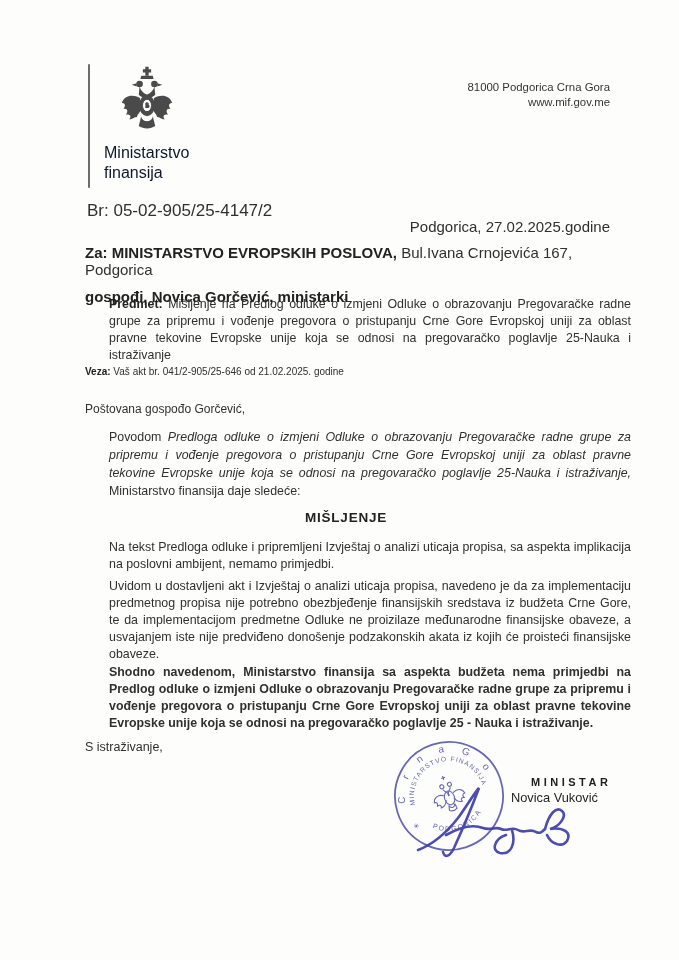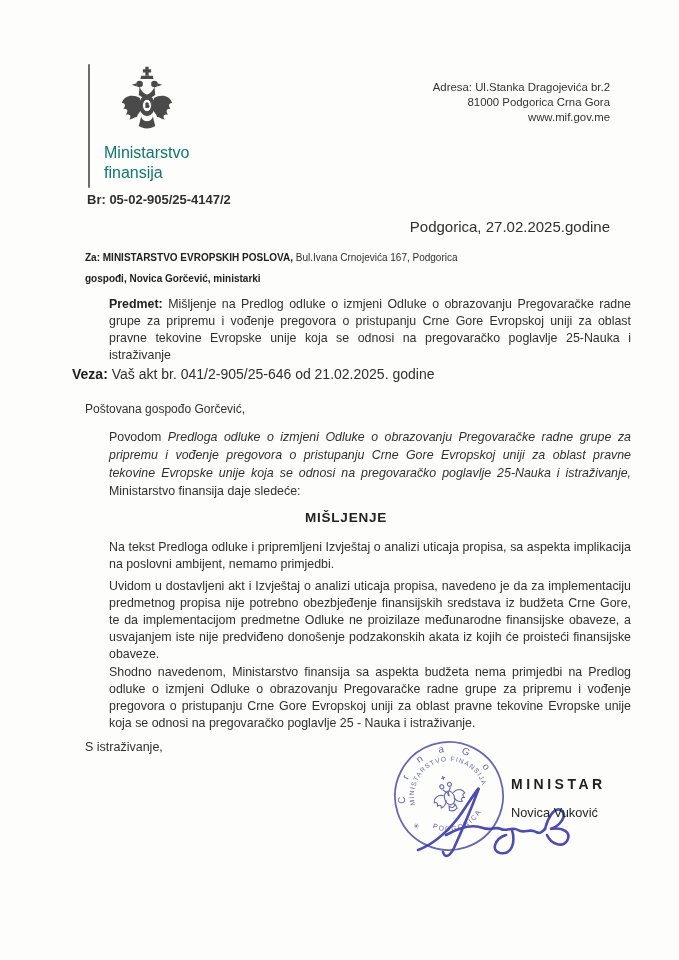--- a/index.html
+++ b/index.html
@@ -10,46 +10,46 @@
     color:#303030;border-bottom:2px solid #efeeec;
   }
   .abs{position:absolute;}
   .b{font-weight:bold;color:#222;}
   .just{text-align:justify;margin-left:24px;}
   .par{font-size:12.4px;line-height:17px;width:522px;left:85px;}
   
   .scan-fold{left:88px;top:64px;width:2px;height:124px;background:#474747;opacity:.8;border-radius:1px;}
   .logo-block{left:104px;top:66px;width:110px;}
   .coa{display:block;margin-left:10px;}
-  .ministry-name{font-size:16px;line-height:20px;color:#0f766e;margin-top:3px;}
+  .ministry-name{font-size:16px;line-height:20px;color:#0f172a;margin-top:3px;}
   .address{right:69px;top:80px;text-align:right;font-size:11.4px;line-height:15px;color:#333;}
   
-  .ref-number{left:87px;top:192px;font-size:13px;font-weight:bold;}
+  .ref-number{left:87px;top:201px;font-size:17px;}
   .ref-date{right:69px;top:218px;font-size:15px;}
   
-  .recipient{left:85px;top:252px;width:540px;font-size:10px;}
+  .recipient{left:85px;top:244px;width:540px;font-size:15px;}
   .recipient .line2{margin-top:10px;}
   
   .subject{top:296px;}
-  .veza{left:72px;top:366px;font-size:14px;}
+  .veza{left:85px;top:366px;font-size:10px;}
   .salutation{left:85px;top:402px;font-size:12px;}
   .intro{top:428px;line-height:18px;}
   .intro .it{font-style:italic;}
   .heading{left:85px;top:510px;width:522px;text-align:center;font-size:13.5px;font-weight:bold;letter-spacing:.8px;color:#222;}
   .p1{top:539px;}
   .p2{top:578px;}
-  .p3{top:664px;}
+  .p3{top:664px;font-weight:bold;}
   .closing{left:85px;top:740px;font-size:12.5px;}
   
   .stamp-wrap{left:392px;top:739px;width:114px;height:114px;opacity:.88;}
   .stamp-wrap svg{display:block;}
   .sig-wrap{left:414px;top:782px;width:192px;height:82px;pointer-events:none;}
   .minister-block{left:511px;top:776px;}
-  .minister-title{font-size:14px;font-weight:bold;letter-spacing:3.5px;color:#1e1e1e;}
-  .minister-name{font-size:12.8px;margin-top:13px;color:#252525;}
+  .minister-title{font-size:11px;font-weight:bold;letter-spacing:3.5px;color:#1e1e1e;margin-left:20px;}
+  .minister-name{font-size:12.8px;margin-top:2px;color:#252525;}
   .stamp-text{fill:#5353a7;font-family:"Liberation Sans",sans-serif;}
 </style>
 </head>
 <body>
 
 <div class="letter">
 
   <div class="abs scan-fold"></div>
 
   <div class="abs logo-block">
@@ -72,21 +72,20 @@
       <ellipse cx="40" cy="47" rx="5.5" ry="7.5" fill="#fdfdfc" stroke="#4a4a4a" stroke-width="1.2"></ellipse>
       <path d="M38 44c2-2 5 0 4 2 2 1 1 4-1 4h-3z" fill="#4a4a4a"></path>
     </svg>
     <div class="ministry-name">
       <div>Ministarstvo</div>
       <div>finansija</div>
     </div>
   </div>
 
   <div class="abs address">
-    <div>Adresa: Ul.Stanka Dragojevića br.2</div>
     <div>81000 Podgorica Crna Gora</div>
     <div>www.mif.gov.me</div>
   </div>
 
   <div class="abs ref-number">Br: 05-02-905/25-4147/2</div>
   <div class="abs ref-date">Podgorica, 27.02.2025.godine</div>
 
   <div class="abs recipient">
     <div><span class="b">Za:</span> <span class="b">MINISTARSTVO EVROPSKIH POSLOVA,</span> <span>Bul.Ivana Crnojevića 167, Podgorica</span></div>
     <div class="line2 b">gospođi, Novica Gorčević, ministarki</div>

